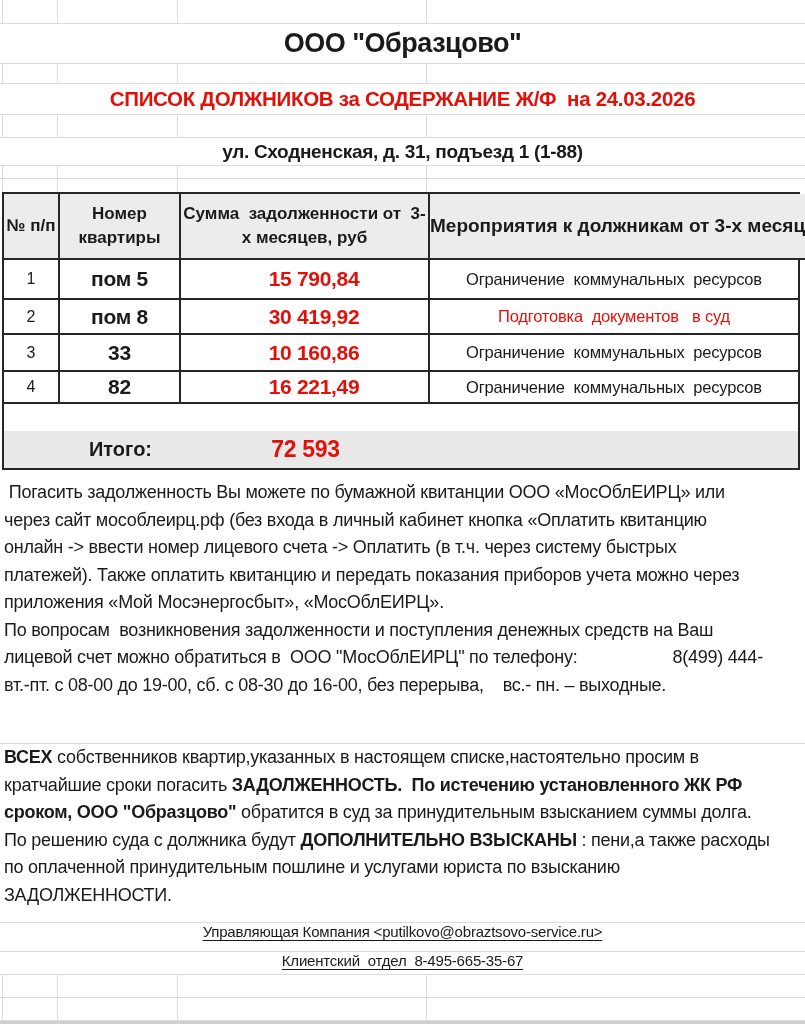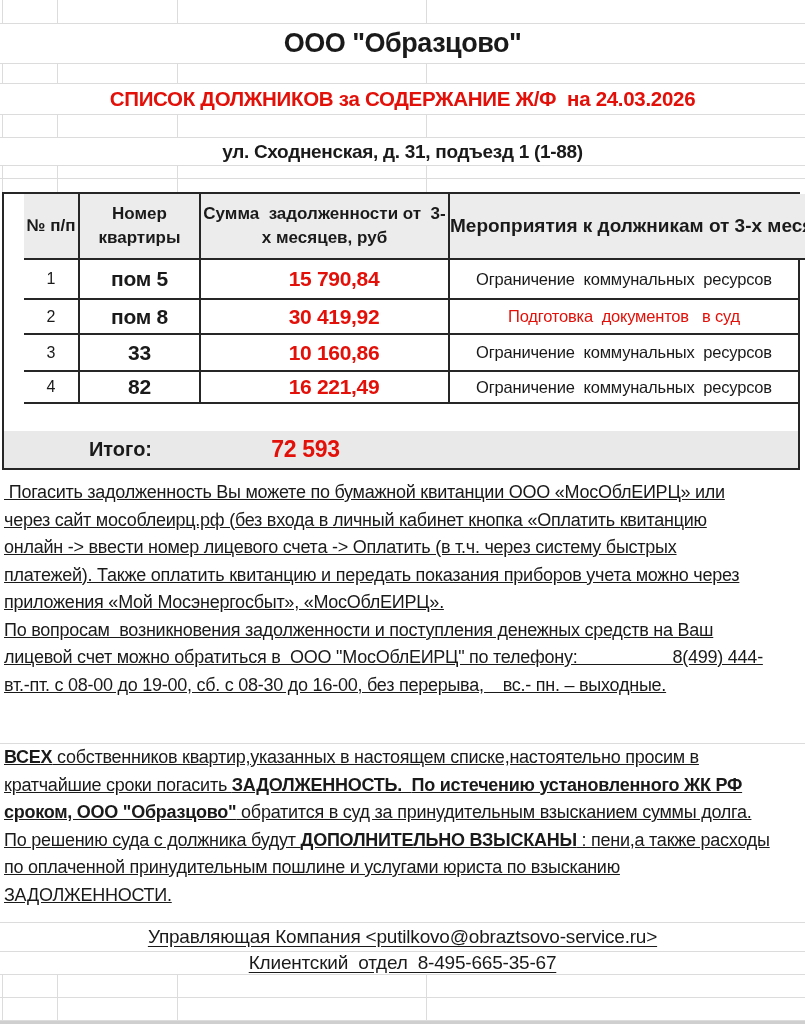--- a/index.html
+++ b/index.html
@@ -35,21 +35,21 @@
   .h24{height:24px}.h40{height:40px}.h20{height:20px}.h31{height:31px}
   .h23{height:23px}.h28{height:28px}.h13{height:13px}.h29{height:29px}
 
   .center-row{display:flex;align-items:center;justify-content:center;white-space:pre;}
   .company-title{font-size:27px;font-weight:700;letter-spacing:-0.5px;}
   .list-title{font-size:20.5px;font-weight:700;color:var(--red);letter-spacing:-0.3px;}
   .address{font-size:19px;font-weight:700;letter-spacing:-0.3px;}
 
   
   .dtable{box-sizing:border-box;margin-left:2px;width:798px;border:2px solid var(--border);}
-  .tr{display:grid;grid-template-columns:56px 121px 249px 1fr;margin-left:20px;}
+  .tr{display:grid;grid-template-columns:56px 121px 249px 1fr;}
   .td{
     box-sizing:border-box;display:flex;flex-direction:column;
     align-items:center;justify-content:center;text-align:center;white-space:pre;
   }
   .td.bR{border-right:2px solid var(--border);}
   .td.bB{border-bottom:2px solid var(--border);}
   .tr.head{height:66px;}
   .tr.head .td{background:var(--header-bg);font-weight:700;line-height:24px;}
   .th0,.th1,.th2{font-size:17px;}
   .th3{font-size:19px;}
@@ -61,30 +61,30 @@
   .cell-apt{font-size:21px;font-weight:700;letter-spacing:-0.3px;}
   .cell-amount{font-size:21px;font-weight:700;color:var(--red);letter-spacing:-0.3px;padding-left:19px;}
   .cell-action{font-size:16.5px;letter-spacing:-0.2px;}
   .cell-action.red{color:var(--red);}
   .total-row{height:37px;background:var(--total-bg);display:grid;
     grid-template-columns:56px 121px 249px 1fr;align-items:center;margin-top:27px;}
   .total-label{grid-column:2;text-align:center;font-weight:700;font-size:20px;}
   .total-value{grid-column:3;text-align:center;font-weight:700;font-size:23px;color:var(--red);letter-spacing:-0.3px;}
 
   
-  .pblock{font-size:18px;line-height:27.5px;letter-spacing:-0.25px;padding-left:4px;text-decoration:underline;}
+  .pblock{font-size:18px;line-height:27.5px;letter-spacing:-0.25px;padding-left:4px;}
   .pblock .pline{white-space:pre;}
   #p1{padding-top:9px;}
   .gap-a{height:44px;border-bottom:1px solid var(--grid);}
   .gap-b{height:13px;border-bottom:1px solid var(--grid);}
   .b{font-weight:700;}
 
   
-  .footer-line{display:flex;align-items:center;justify-content:center;
-    box-sizing:border-box;font-size:19px;letter-spacing:-0.2px;white-space:pre;}
+  .footer-line{display:flex;align-items:flex-start;justify-content:center;
+    box-sizing:border-box;font-size:15px;letter-spacing:-0.2px;white-space:pre;}
   .footer-line span{text-decoration:underline;text-underline-offset:3px;}
   .strip{height:3px;background:var(--strip);}
 </style>
 </head>
 <body>
 
 <div class="page">
 
   <div class="srow h24 faintb vlines"></div>
   <div class="srow h40 faintb center-row company-title">ООО "Образцово"</div>

